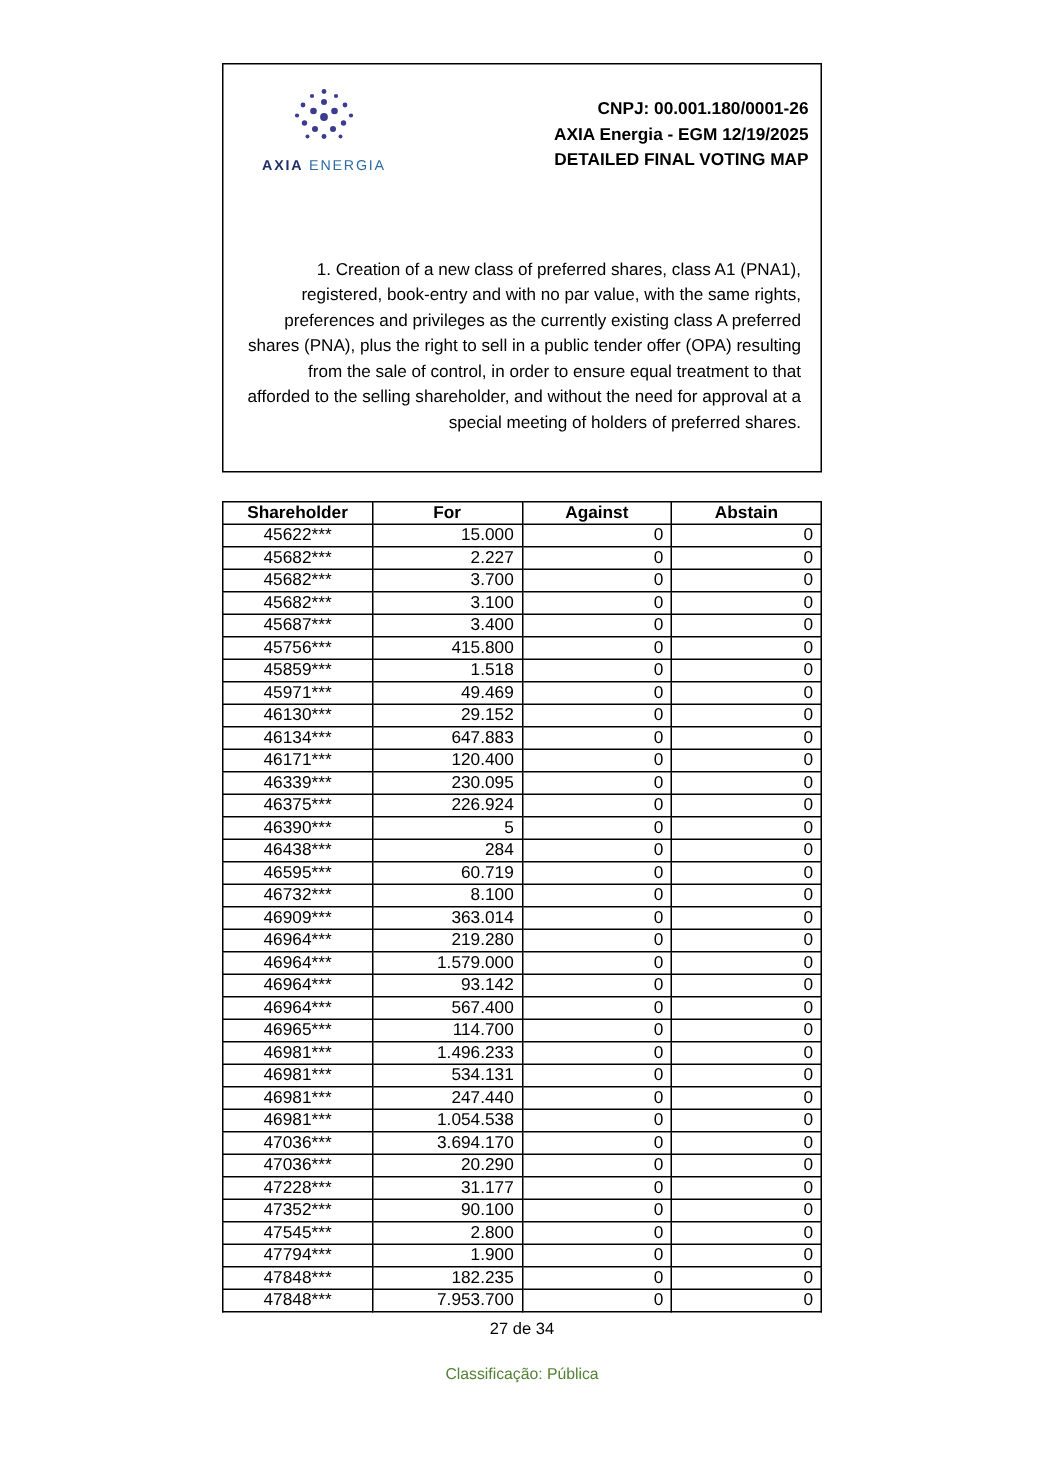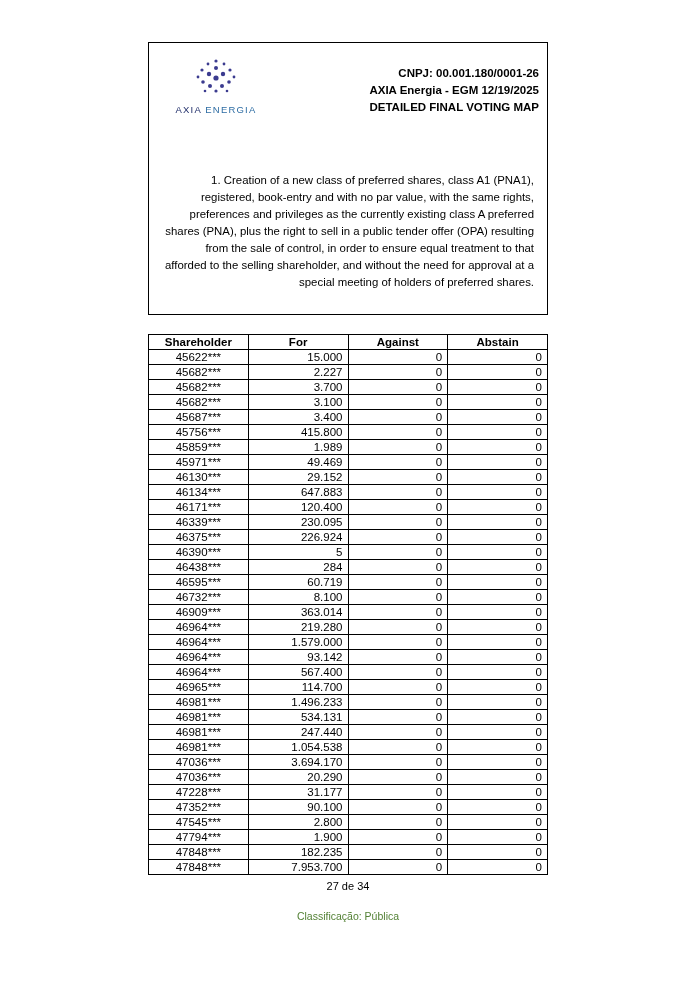--- a/index.html
+++ b/index.html
@@ -38,21 +38,21 @@
     align-items: center;
     padding-top: 4px;
     flex: none;
   }
   .logo-text {
     font-size: 9.5px;
     letter-spacing: 1.2px;
     margin-top: 3px;
     white-space: nowrap;
   }
-  .logo-axia { color: #1f2d69; font-weight: normal; }
+  .logo-axia { color: #1f2d69; font-weight: bold; }
   .logo-energia { color: #2e6da4; }
   .header-lines {
     flex: 1;
     text-align: right;
     font-weight: bold;
     font-size: 11.5px;
     line-height: 17px;
     padding-top: 12px;
   }
   .proposal {
@@ -180,21 +180,21 @@
             <td class="cell-right">0</td>
           </tr>
           <tr>
             <td class="cell-left">45756***</td>
             <td class="cell-right">415.800</td>
             <td class="cell-right">0</td>
             <td class="cell-right">0</td>
           </tr>
           <tr>
             <td class="cell-left">45859***</td>
-            <td class="cell-right">1.989</td>
+            <td class="cell-right">1.518</td>
             <td class="cell-right">0</td>
             <td class="cell-right">0</td>
           </tr>
           <tr>
             <td class="cell-left">45971***</td>
             <td class="cell-right">49.469</td>
             <td class="cell-right">0</td>
             <td class="cell-right">0</td>
           </tr>
           <tr>

